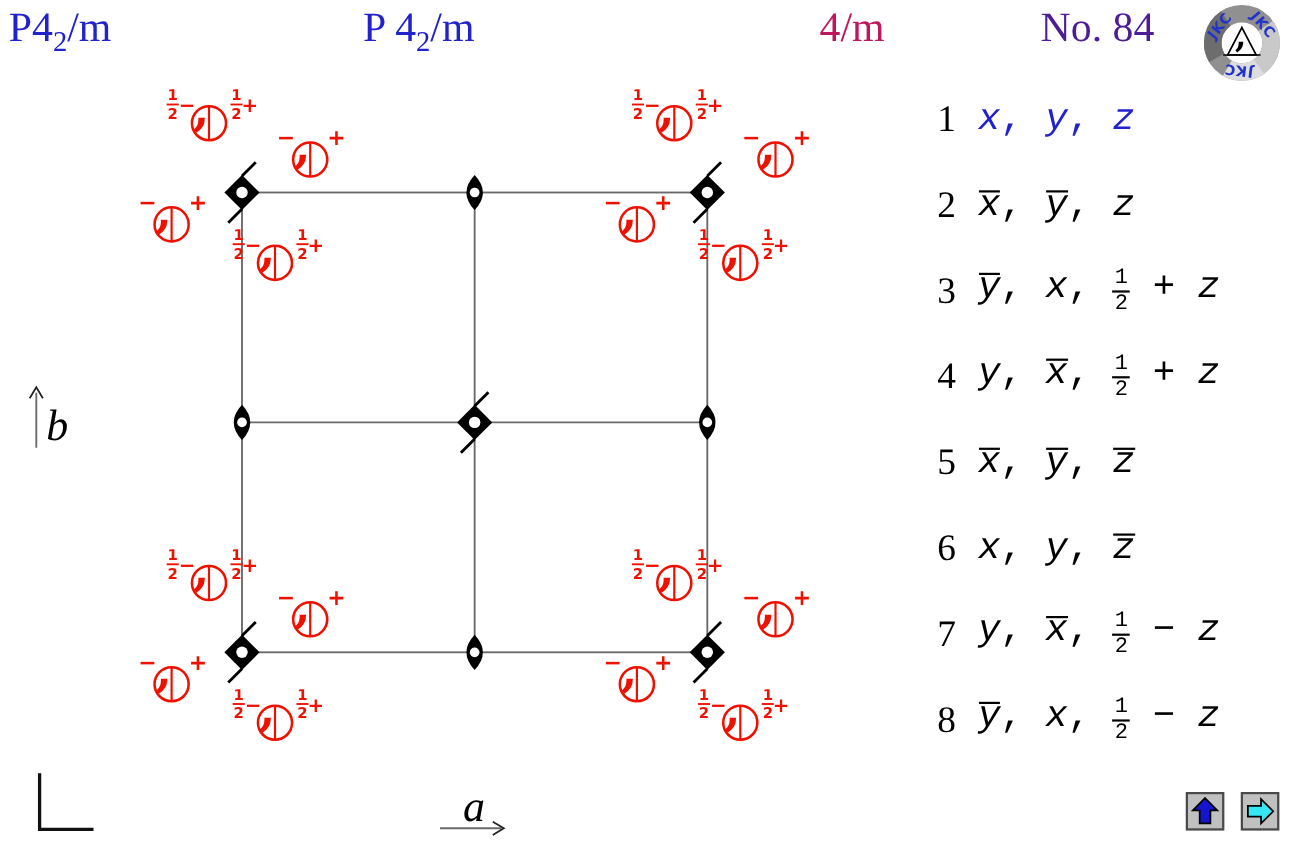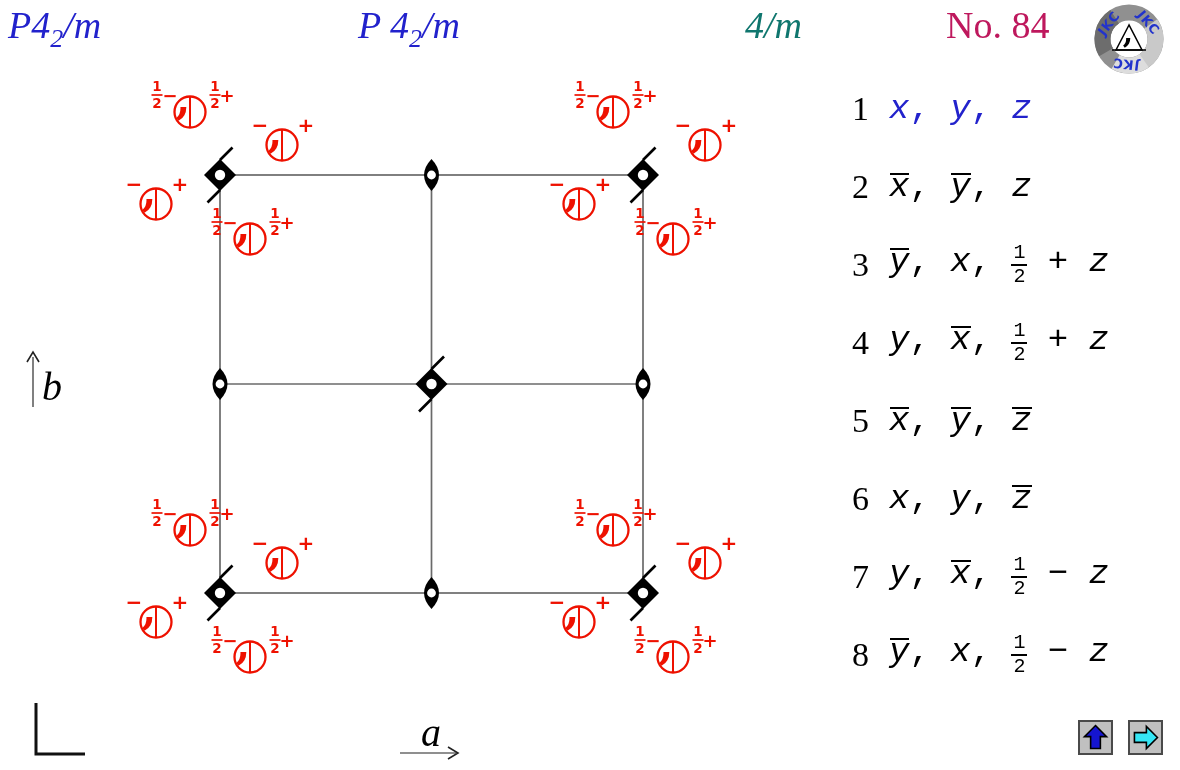--- a/index.html
+++ b/index.html
@@ -1,21 +1,21 @@
 <!DOCTYPE html>
 <html><head>
 <meta charset="utf-8">
 <style>
   html,body { margin:0; padding:0; }
   body {
     width:1180px; height:770px; position:relative; overflow:hidden;
     background:#ffffff; font-family:"Liberation Serif", serif;
   }
   .hsym {
-    position:absolute; top:3px; font-style:italic; font-size:38px;
+    position:absolute; top:3px; font-size:38px;
     white-space:nowrap; line-height:1.2;
   }
   .hsym sub { font-size:26px; line-height:0; vertical-align:-9px; }
   #sym-left  { left:8px; }
   #sym-mid   { left:330px; }
   #sym-pg    { left:745px; }
   #num-label { position:absolute; left:946px; top:3px; font-size:38px; line-height:1.2; }
 
   #logo { position:absolute; left:1090px; top:1px; }
 
@@ -37,23 +37,23 @@
     border:2px solid #4a4a4a; display:flex; align-items:center; justify-content:center;
     padding:0; cursor:pointer;
   }
   #btn-up   { left:1078px; }
   #btn-next { left:1128px; }
 </style>
 </head>
 <body>
 
 <div id="sym-left" class="hsym accent" style="color: rgb(34, 34, 204);">P4<sub>2</sub>/m</div>
-<div id="sym-mid" class="hsym accent" style="color: rgb(34, 34, 204); margin-left: 28px;">P 4<sub>2</sub>/m</div>
-<div id="sym-pg" class="hsym accent" style="color: #0f766e;">4/m</div>
-<div id="num-label" class="accent" style="color: #be185d;">No. 84</div>
+<div id="sym-mid" class="hsym accent" style="color: rgb(34, 34, 204);">P 4<sub>2</sub>/m</div>
+<div id="sym-pg" class="hsym accent" style="color: #be185d;">4/m</div>
+<div id="num-label" class="accent" style="color: #4c1d95;">No. 84</div>
 
 <svg id="logo" width="78" height="76" viewBox="-39 -38 78 76">
   <g>
     <circle r="26.5" fill="none" stroke="#909090" stroke-width="16"></circle>
     <circle r="26.5" fill="none" stroke="#c9c9c9" stroke-width="16" stroke-dasharray="48 118" transform="rotate(-35)"></circle>
     <circle r="26.5" fill="none" stroke="#dddddd" stroke-width="16" stroke-dasharray="30 136" transform="rotate(55)"></circle>
     <circle r="26.5" fill="none" stroke="#6d6d6d" stroke-width="16" stroke-dasharray="40 126" transform="rotate(150)"></circle>
   </g>
   <g font-family="'DejaVu Sans', sans-serif" font-size="13" font-weight="bold" fill="#2233cc" text-anchor="middle">
     <g transform="rotate(-52)">

